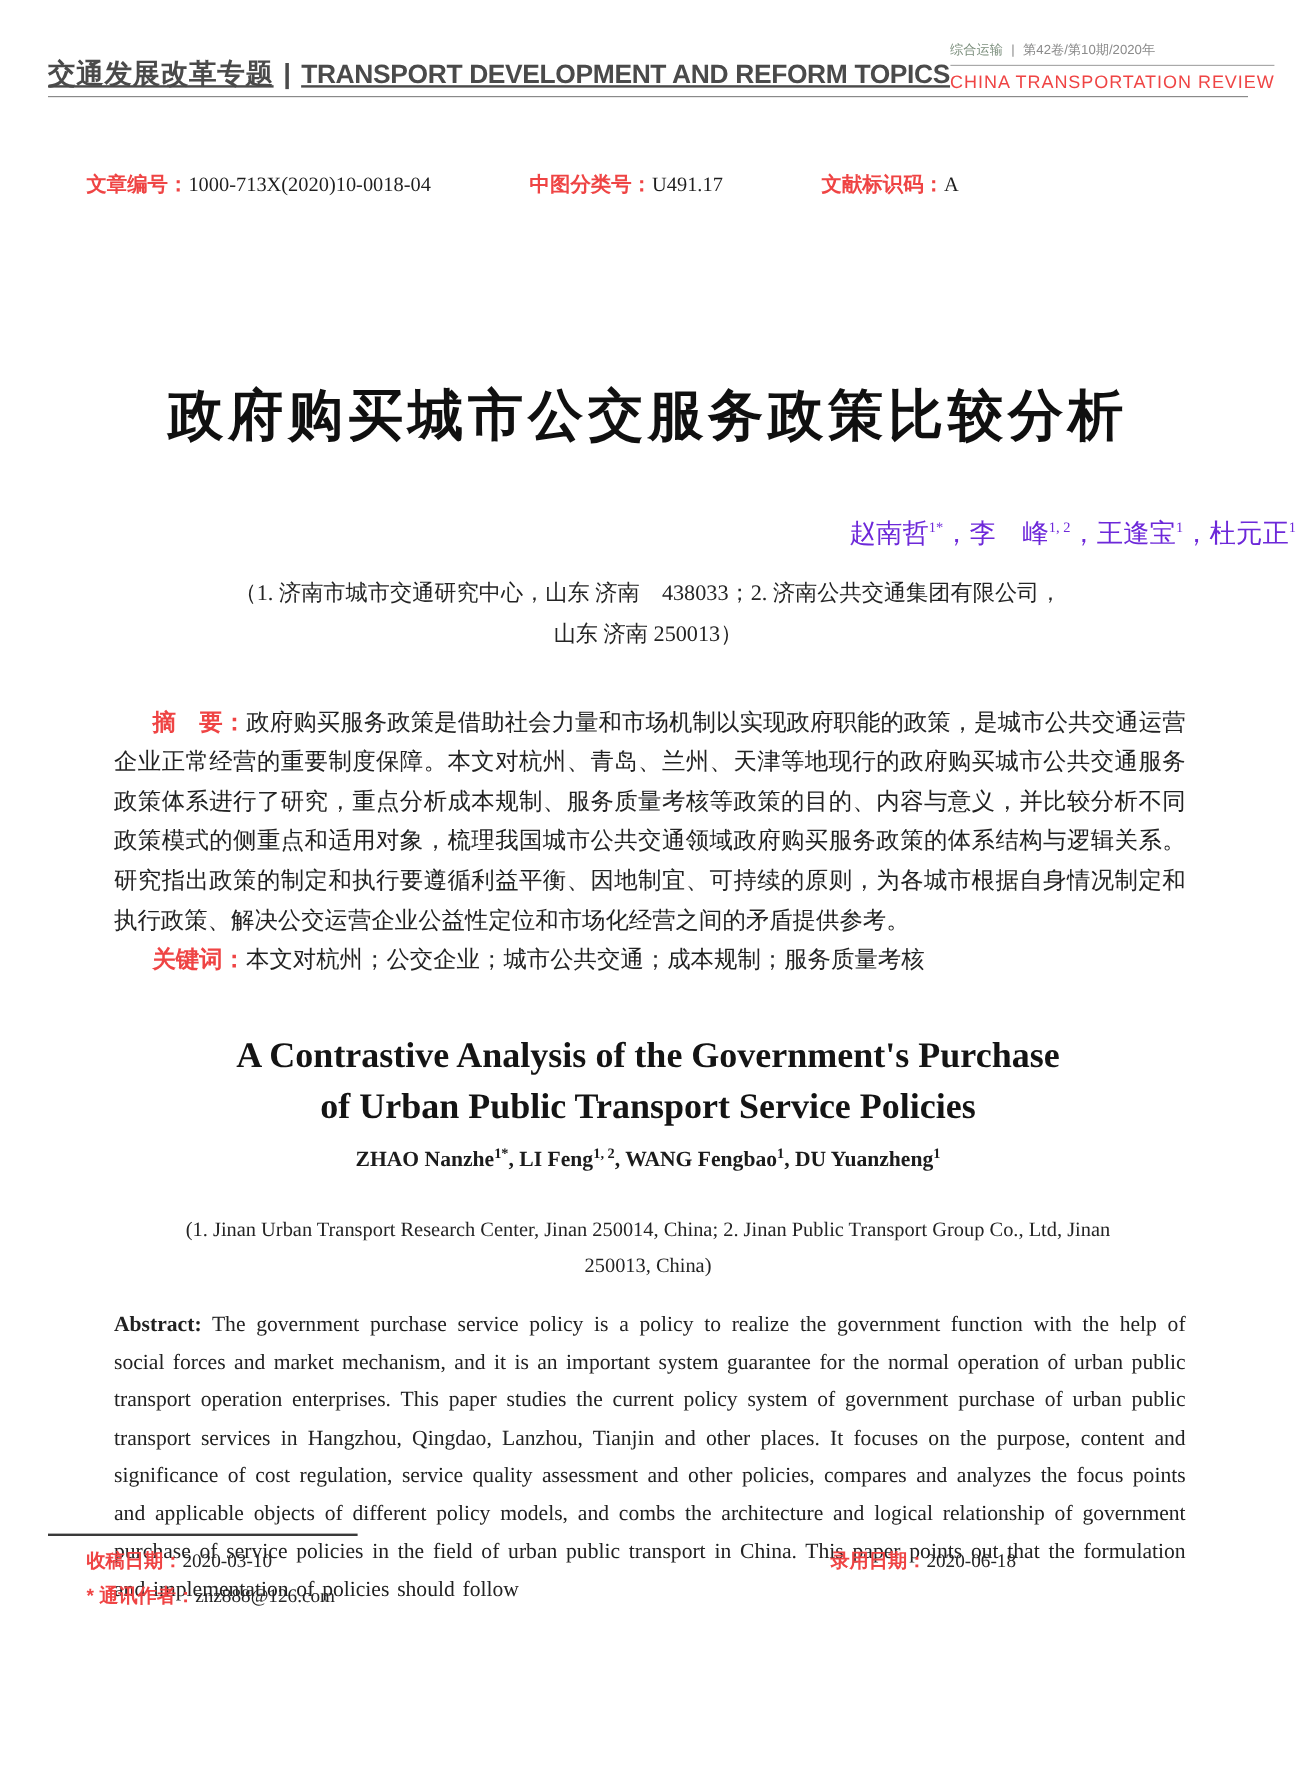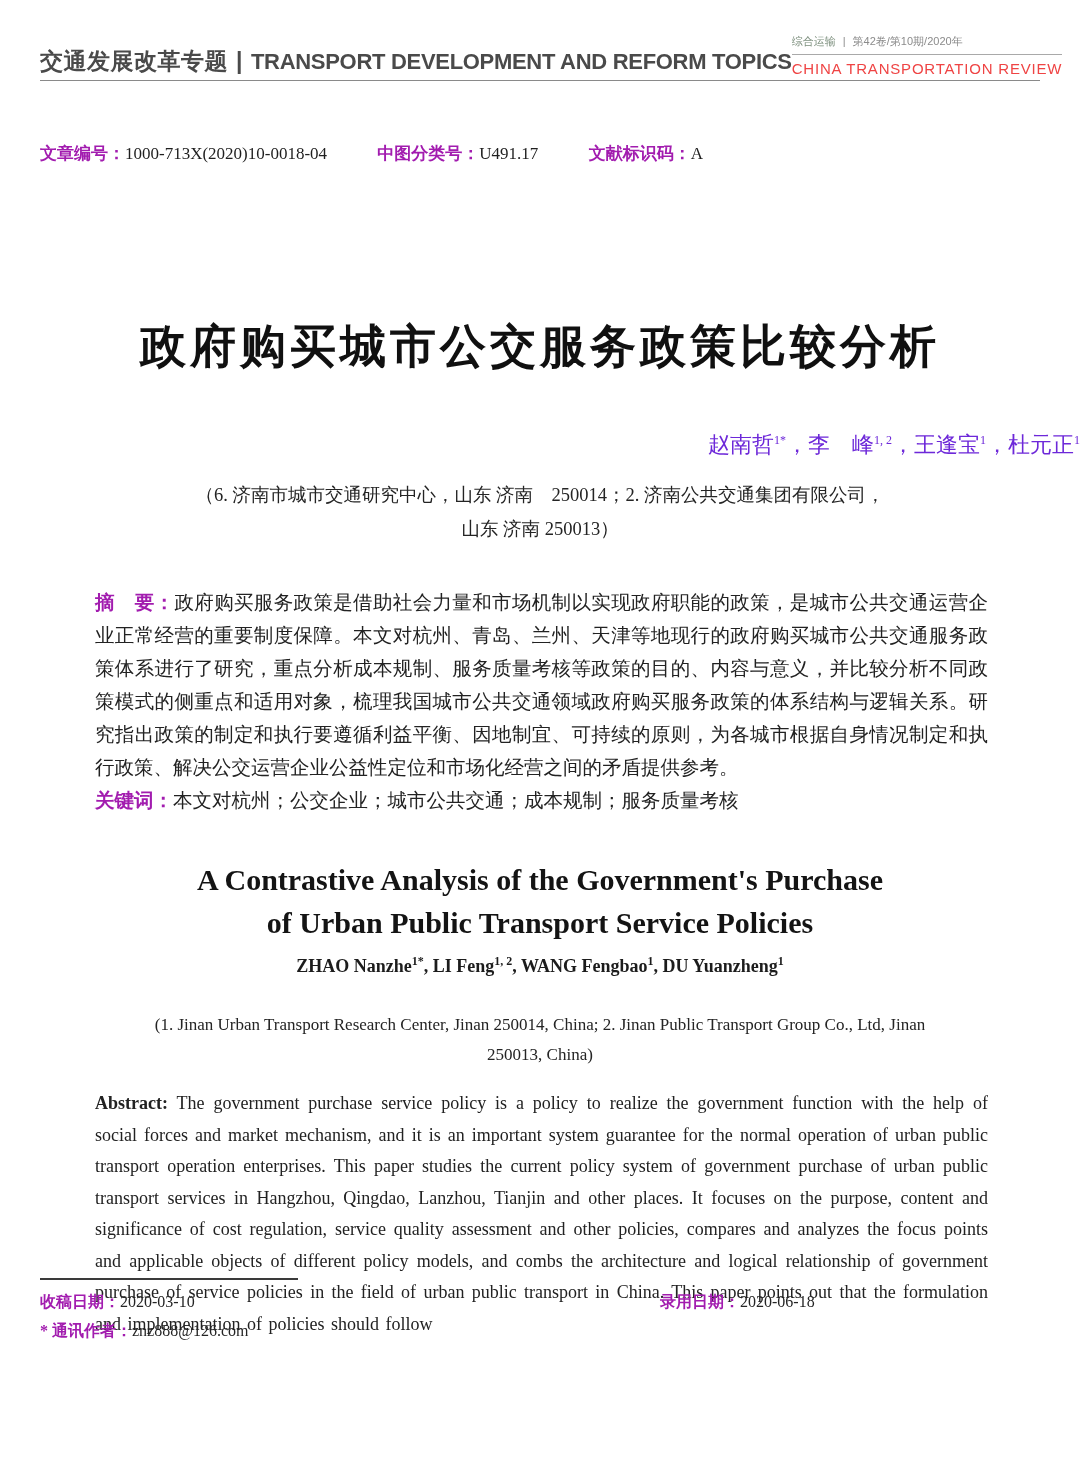--- a/index.html
+++ b/index.html
@@ -16,20 +16,21 @@
   .header {
     position: absolute; top: 34px; left: 40px; right: 40px;
     display: flex; justify-content: space-between; align-items: flex-end;
   }
   .header-left {
     font-family: "Liberation Sans", sans-serif;
     font-weight: 700; color: #4a4a4a;
     font-size: 23px; letter-spacing: 0.5px;
     display: flex; align-items: baseline; gap: 8px;
     white-space: nowrap;
+    text-decoration: underline;
   }
   .header-left .topic-en { font-size: 22px; letter-spacing: -0.3px; }
   .header-right { text-align: left; }
   .issue-line {
     font-family: "Liberation Sans", sans-serif;
     font-size: 11px; color: #8b8b8b;
     display: flex; gap: 7px; align-items: baseline;
     padding-bottom: 5px; border-bottom: 1px solid #a9a9a9;
     white-space: nowrap;
   }
@@ -44,22 +45,22 @@
     border-top: 1.5px solid #8a8a8a;
   }
 
   
   .meta-row {
     position: absolute; top: 142px; left: 40px;
     font-size: 17px; white-space: nowrap;
   }
   .meta-row .item { margin-right: 46px; }
   .label-hei {
-    font-family: Liberation Serif, serif;
-    font-weight: 700; color: #a21caf;
+    font-family: Liberation Sans, sans-serif;
+    font-weight: 700; color: #ef4444; margin-left: 32px;
   }
 
   
   .title-cn {
     position: absolute; top: 316px; left: 0; width: 100%;
     text-align: center;
     font-family: "Liberation Sans", sans-serif;
     font-weight: 700; font-size: 46px; letter-spacing: 4px;
     color: #101010;
   }
@@ -143,21 +144,21 @@
   <span class="item"><span class="label-hei">中图分类号：</span><span>U491.17</span></span>
   <span class="item"><span class="label-hei">文献标识码：</span><span>A</span></span>
 </div>
 
 <h1 class="title-cn">政府购买城市公交服务政策比较分析</h1>
 
 <div class="authors-cn">
   <span><span>赵南哲</span><sup>1*</sup></span><span><span>，李　峰</span><sup>1, 2</sup></span><span><span>，王逢宝</span><sup>1</sup></span><span><span>，杜元正</span><sup>1</sup></span>
 </div>
 
-<div class="affil-cn">（6. 济南市城市交通研究中心，山东 济南　250014；2. 济南公共交通集团有限公司，
+<div class="affil-cn">（1. 济南市城市交通研究中心，山东 济南　438033；2. 济南公共交通集团有限公司，
 山东 济南 250013）</div>
 
 <div class="abstract-block">
   <div><span class="label-hei">摘　要：</span><span>政府购买服务政策是借助社会力量和市场机制以实现政府职能的政策，是城市公共交通运营企业正常经营的重要制度保障。本文对杭州、青岛、兰州、天津等地现行的政府购买城市公共交通服务政策体系进行了研究，重点分析成本规制、服务质量考核等政策的目的、内容与意义，并比较分析不同政策模式的侧重点和适用对象，梳理我国城市公共交通领域政府购买服务政策的体系结构与逻辑关系。研究指出政策的制定和执行要遵循利益平衡、因地制宜、可持续的原则，为各城市根据自身情况制定和执行政策、解决公交运营企业公益性定位和市场化经营之间的矛盾提供参考。</span></div>
   <div class="keywords-line"><span class="label-hei">关键词：</span><span>本文对杭州；公交企业；城市公共交通；成本规制；服务质量考核</span></div>
 </div>
 
 <h2 class="title-en">A Contrastive Analysis of the Government's Purchase
 of Urban Public Transport Service Policies</h2>
 

